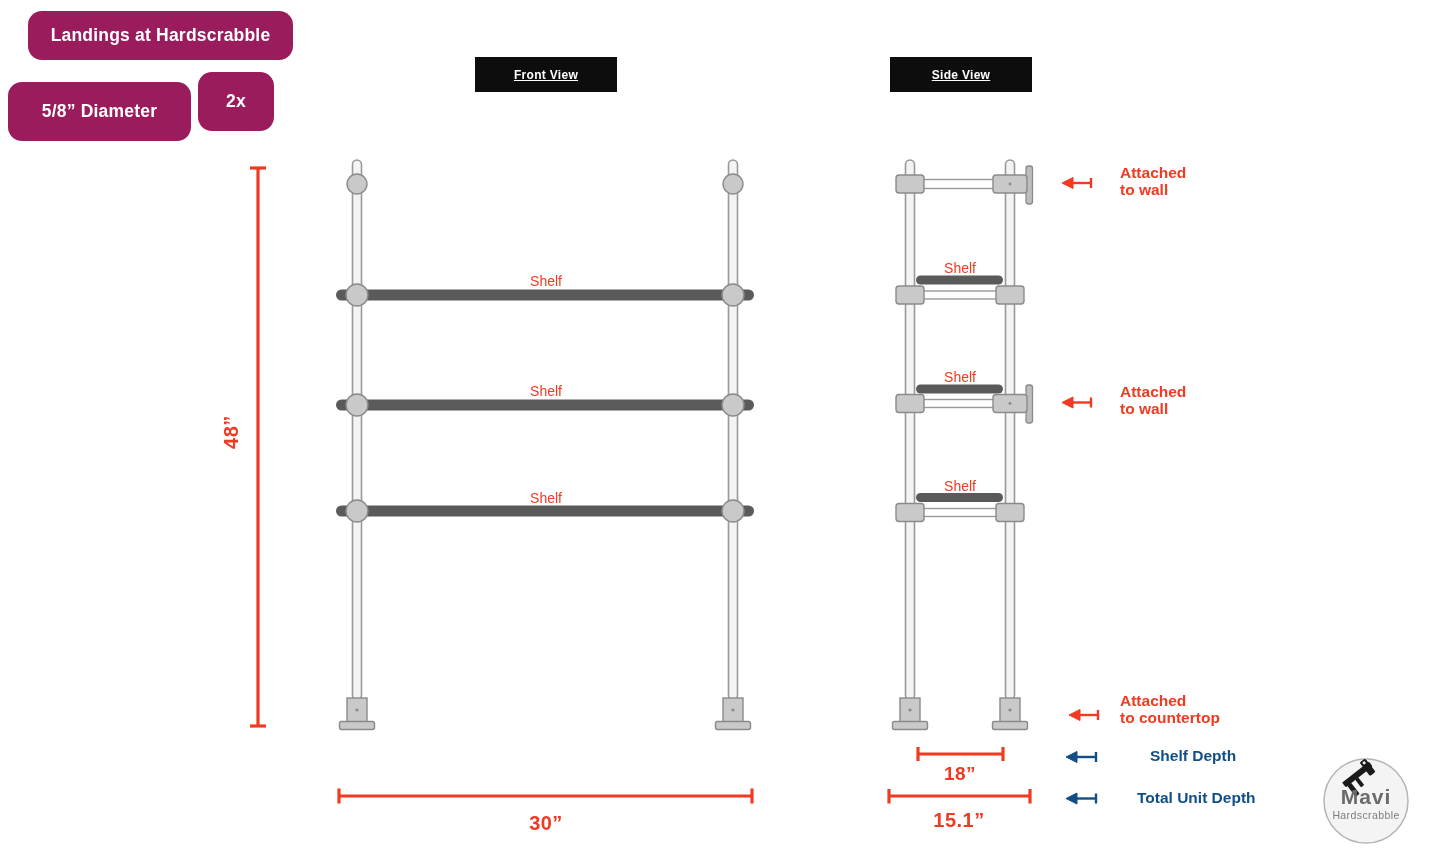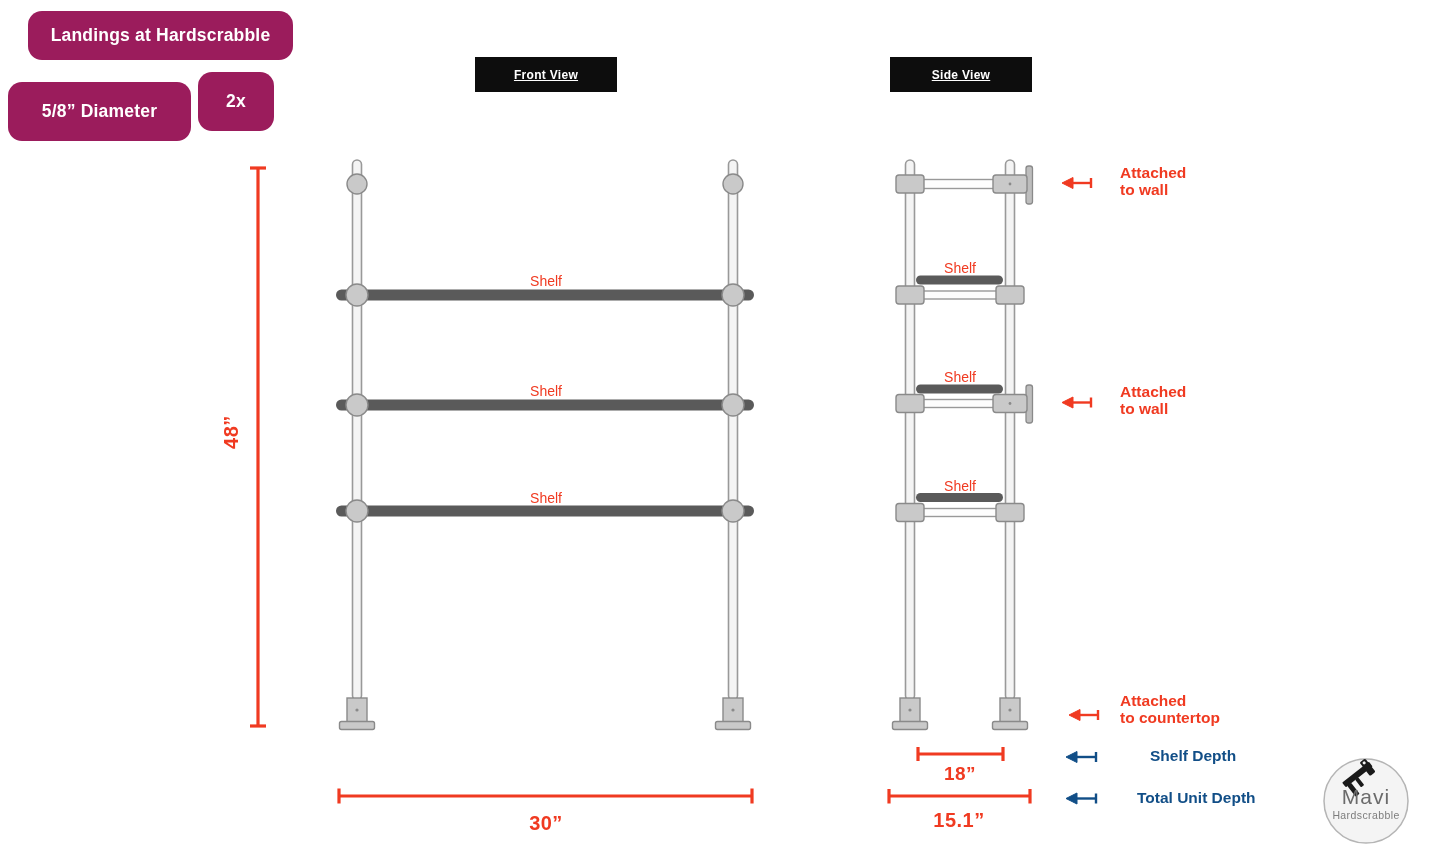--- a/index.html
+++ b/index.html
@@ -35,21 +35,21 @@
   .dim-label.vertical{transform:translate(-50%,-50%) rotate(-90deg);}
   
   .note{
     font-weight:700;font-size:15.5px;line-height:17px;
     white-space:pre-line;
   }
   .note.red{color:#f03a21;}
   .note.blue{color:#114e87;}
   
   .logo-name{
-    color:#6b6b6b;font-size:21px;font-weight:400;letter-spacing:1px;
+    color:#6b6b6b;font-size:21px;font-weight:700;letter-spacing:1px;
     transform:translateX(-50%);white-space:nowrap;
   }
   .logo-sub{
     color:#7d7d7d;font-size:10.5px;letter-spacing:.4px;
     transform:translateX(-50%);white-space:nowrap;
   }
 
   
   .post{fill:#f4f4f4;stroke:#999999;stroke-width:1.6;}
   .fitting{fill:#c9c9c9;stroke:#8a8a8a;stroke-width:1.4;}

